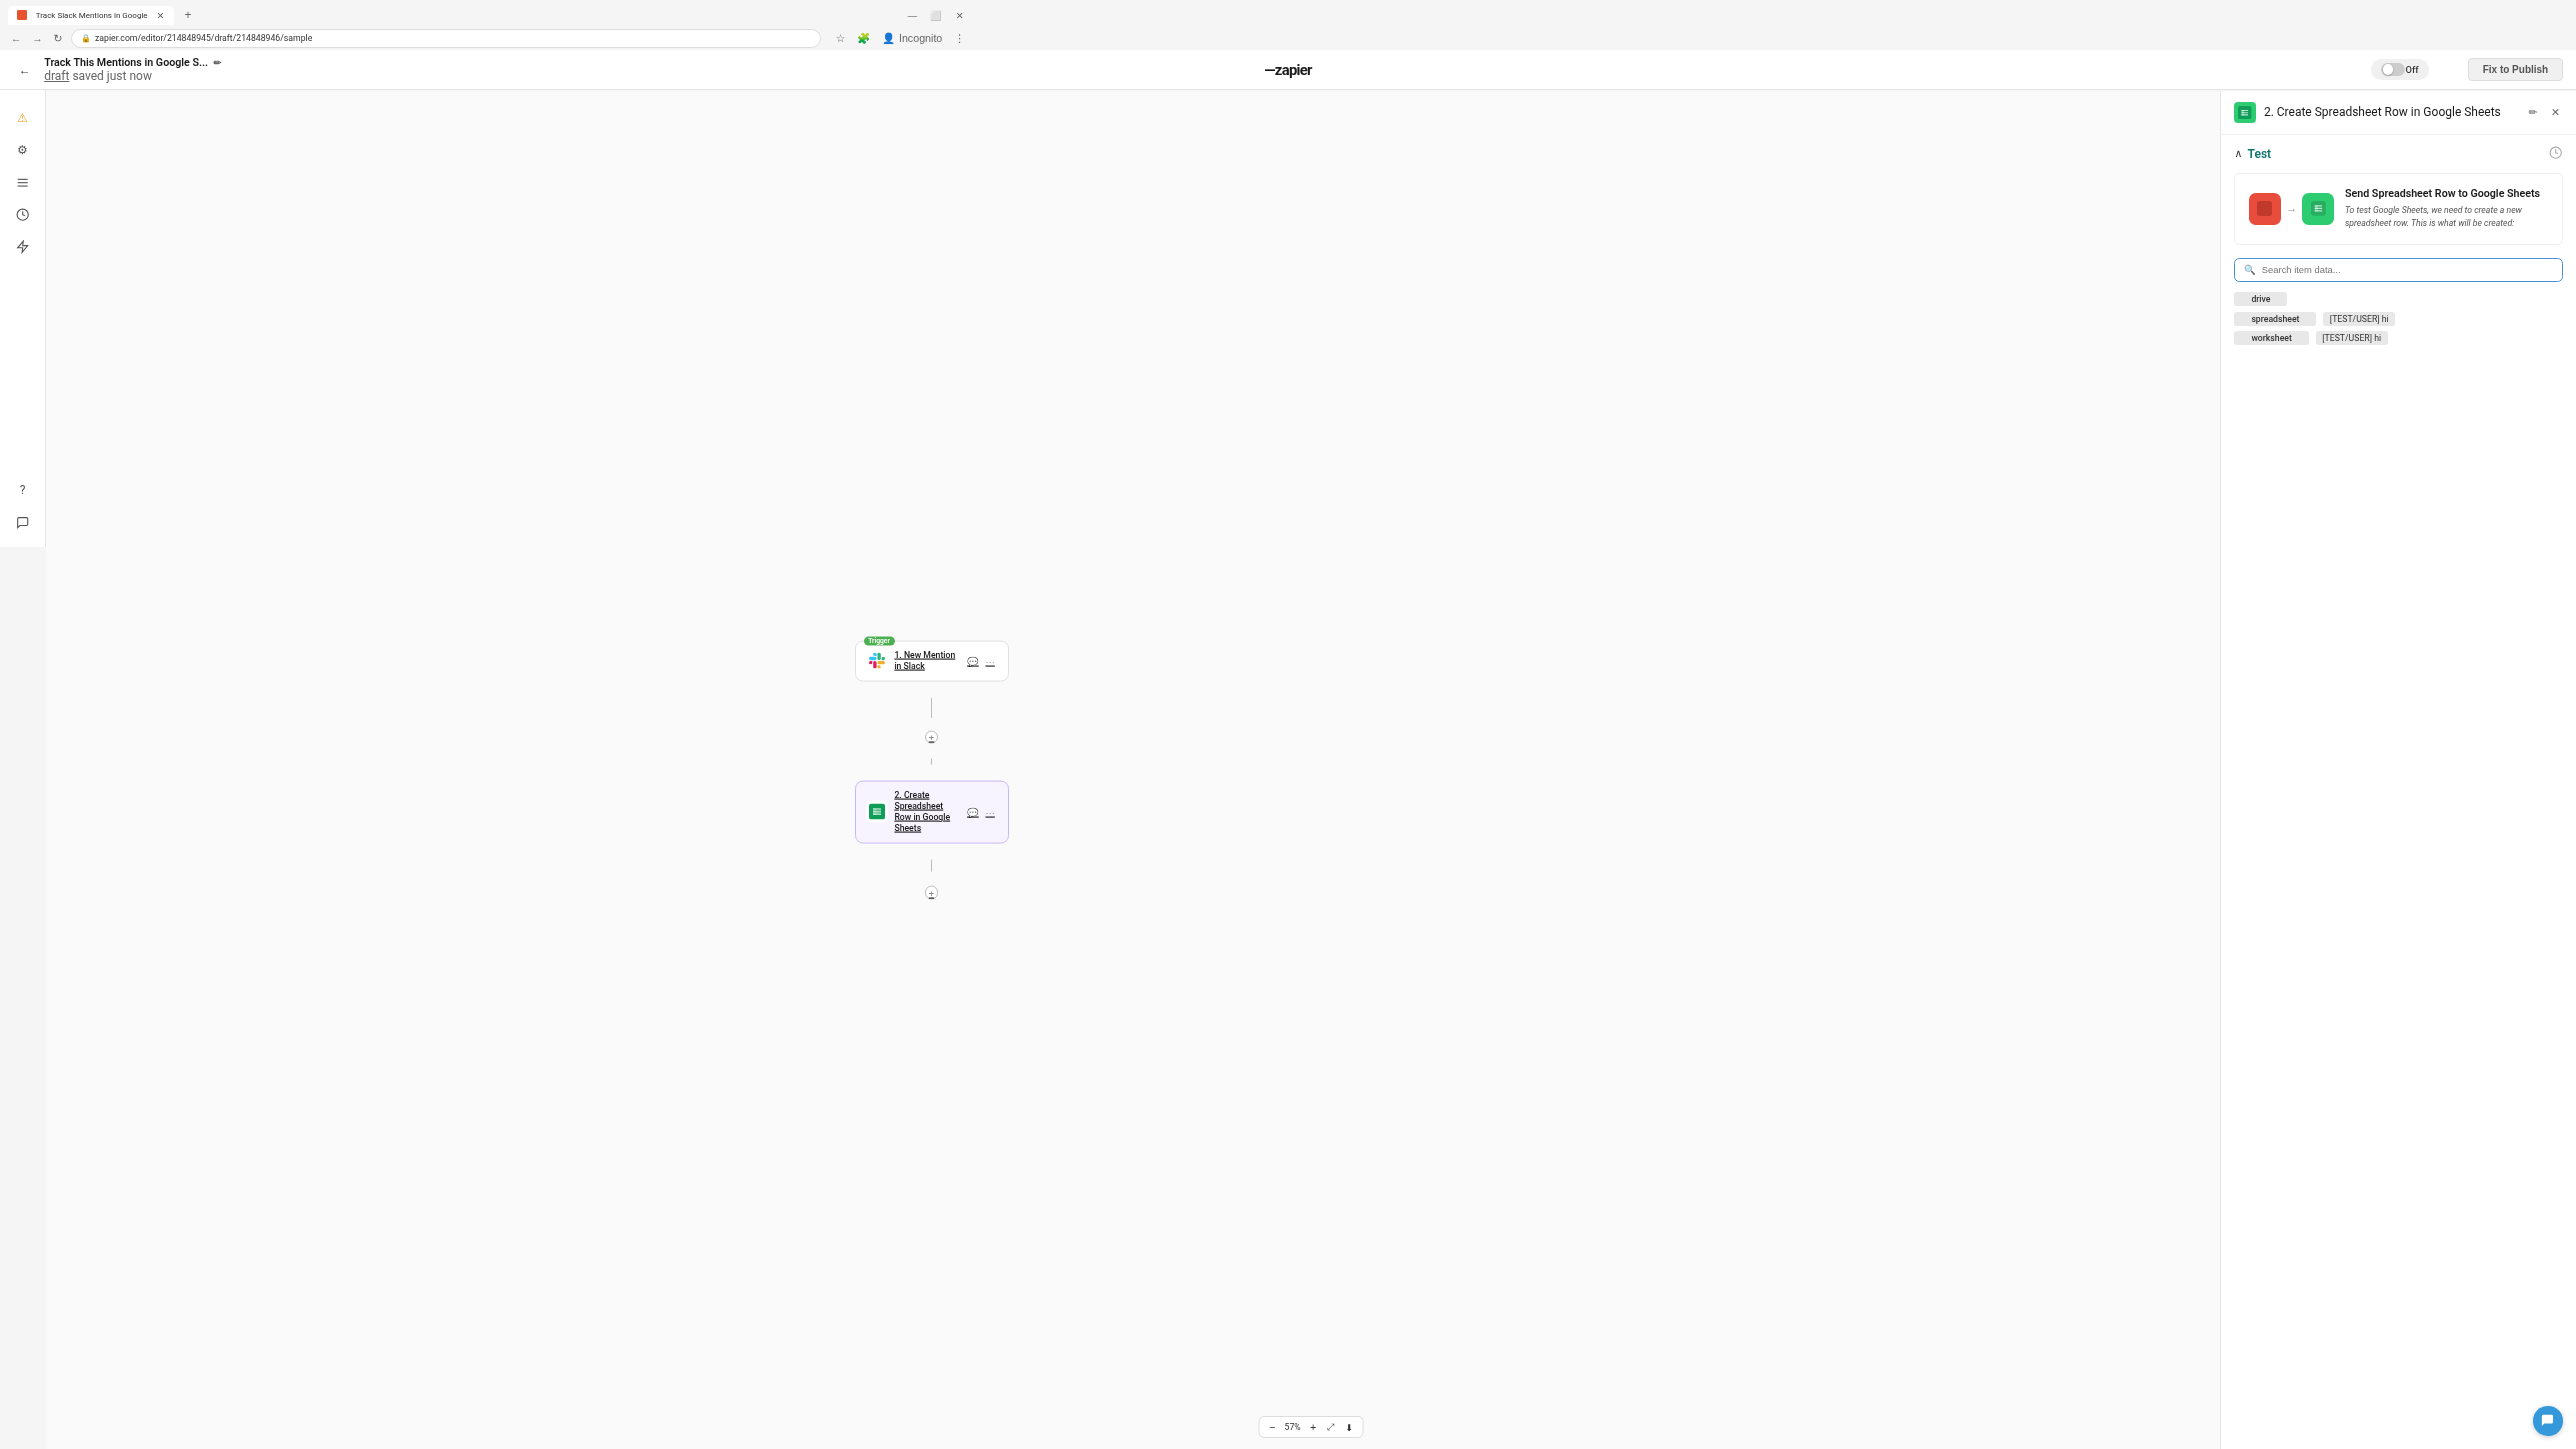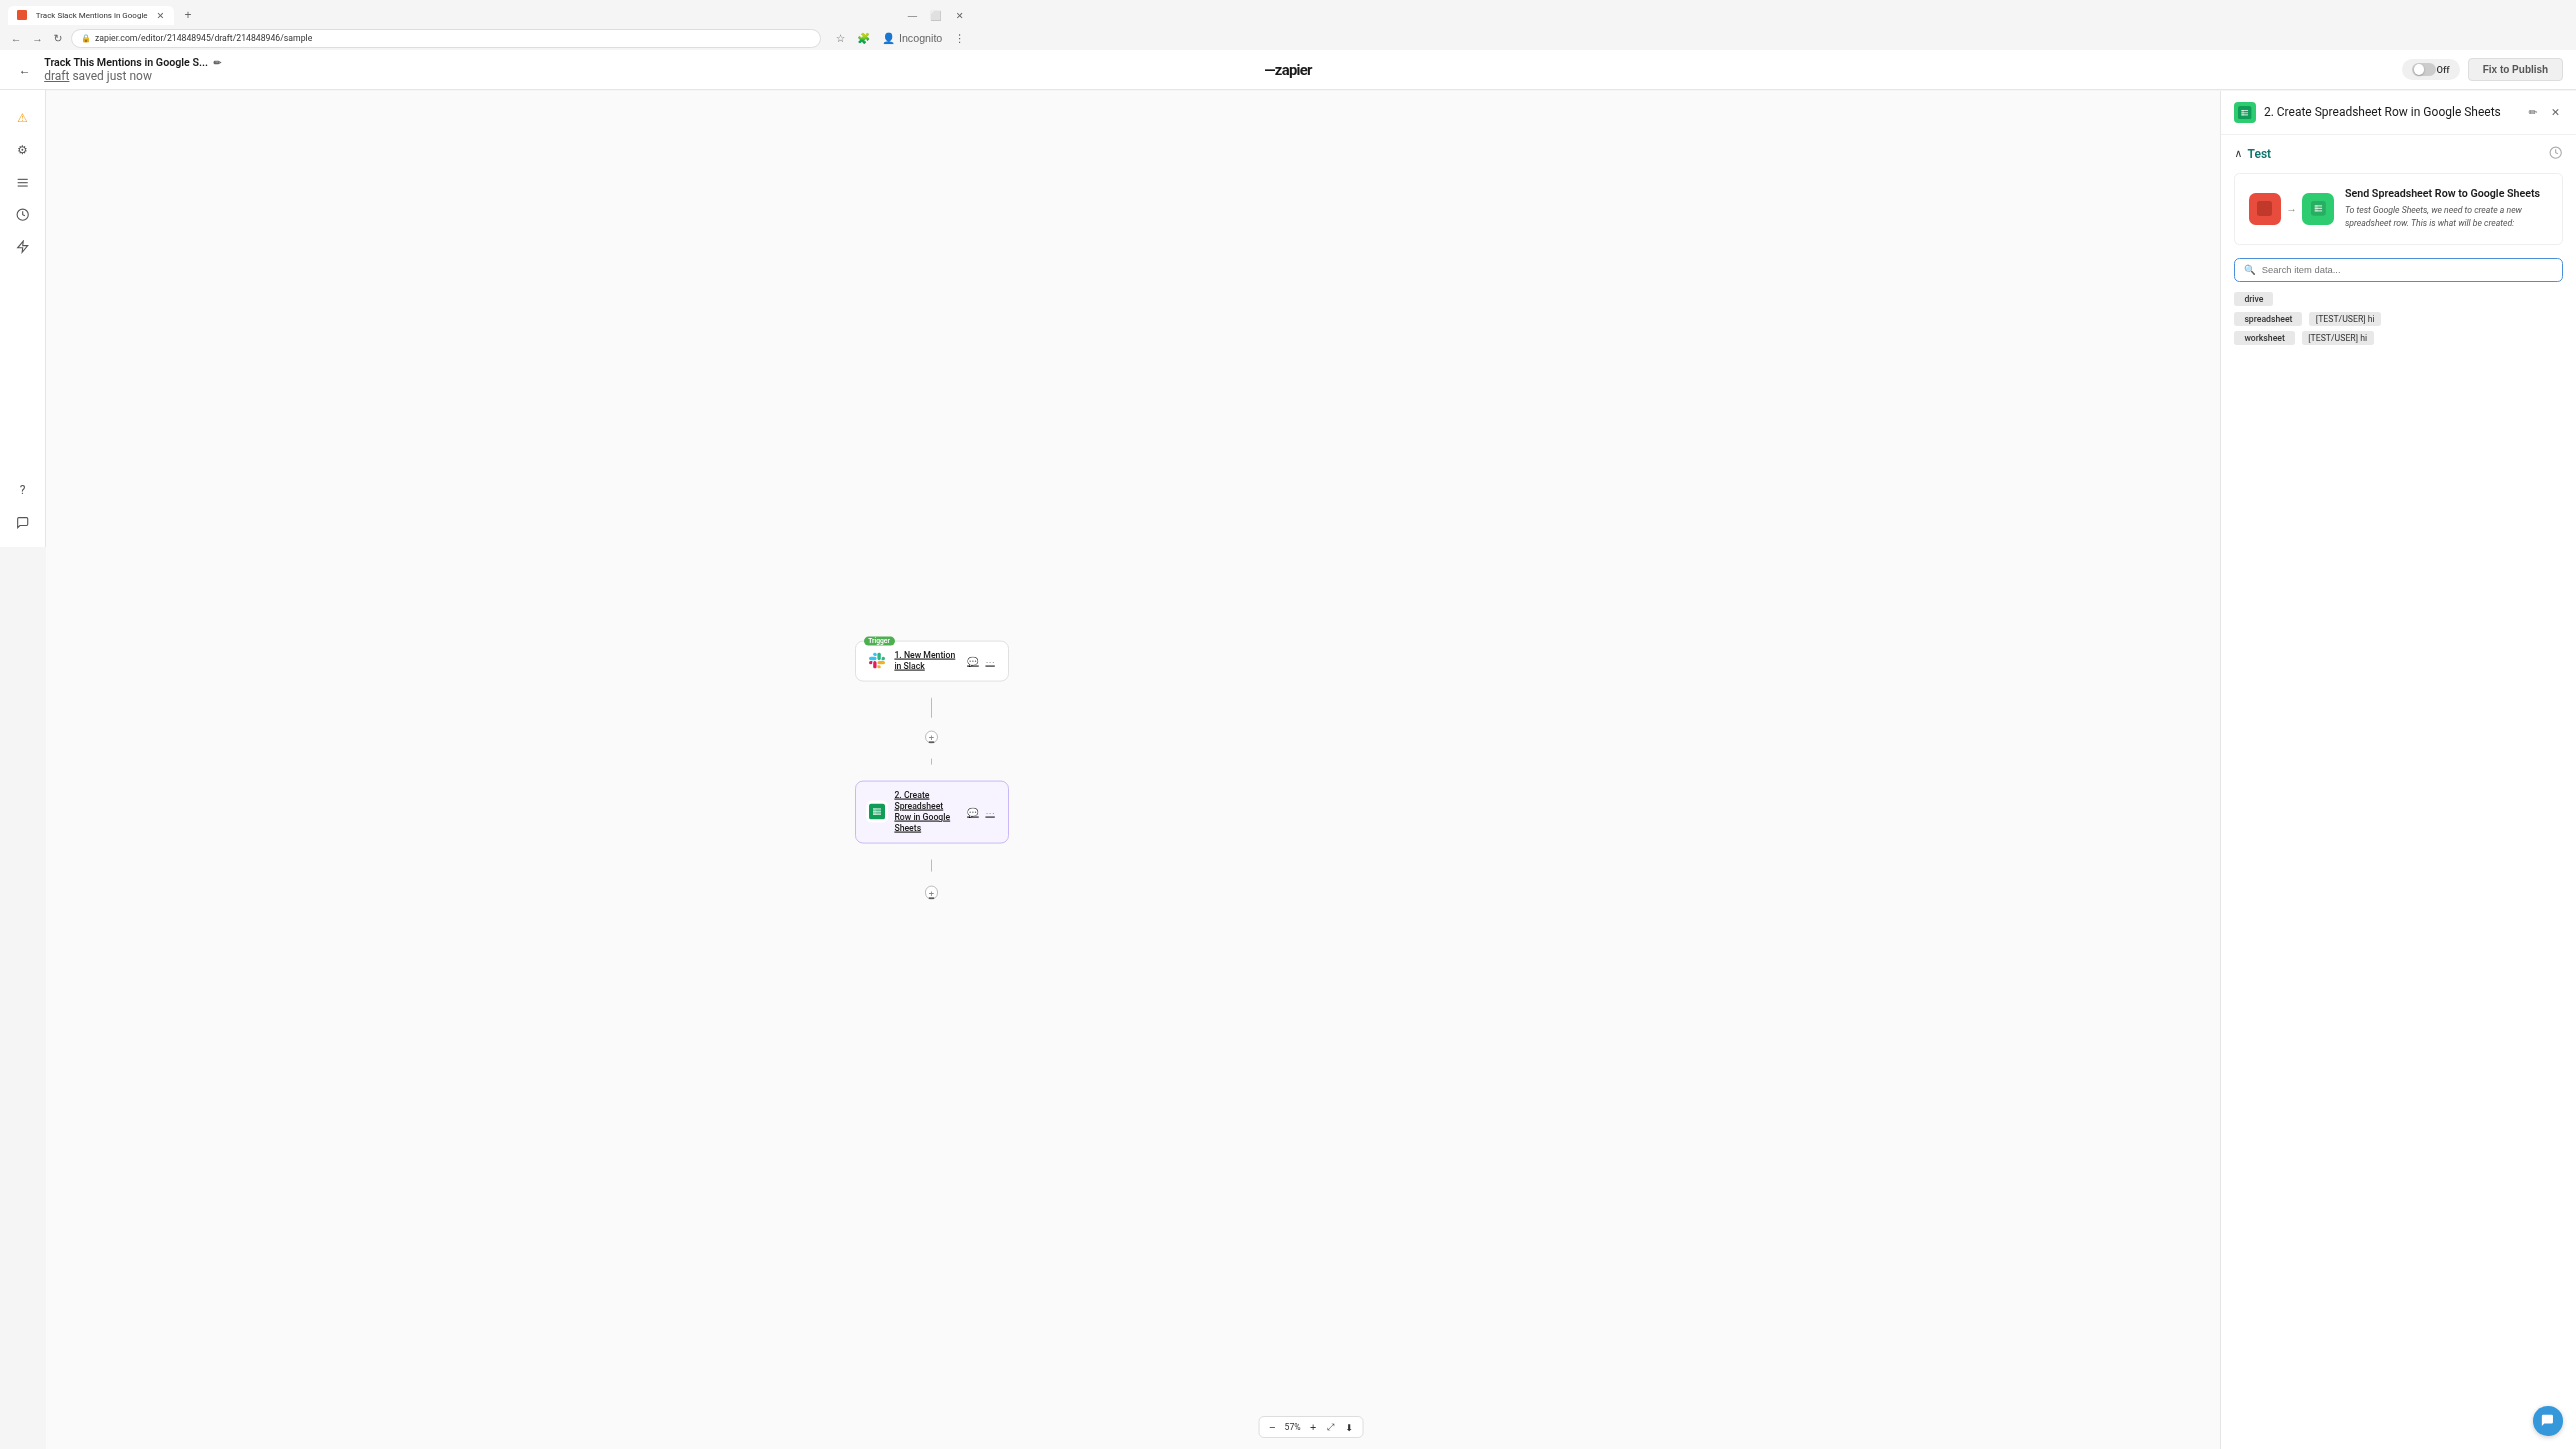--- a/index.html
+++ b/index.html
@@ -171,20 +171,21 @@
     .toggle-label { font-size: 9.4px; font-weight: 500; color: #333; }
     .fix-publish-btn {
       background: #f0f0f0;
       border: 0.7px solid #ddd;
       border-radius: 4px;
       padding: 5.4px 13.4px;
       font-size: 10px;
       font-weight: 600;
       color: #555;
       cursor: pointer;
+      margin-left: 31px;
     }
 
     
     .left-sidebar {
       width: 46px;
       background: white;
       border-right: 0.7px solid #e5e5e5;
       display: flex;
       flex-direction: column;
       align-items: center;
@@ -499,21 +500,21 @@
       gap: 5.4px;
     }
     .data-row {
       display: flex;
       align-items: center;
       gap: 6.7px;
     }
     .data-key {
       background: #e8e8e8;
       border-radius: 2.7px;
-      padding: 2px 10px;
+      padding: 2px 17px;
       font-size: 8.7px;
       font-weight: 500;
       color: #333;
     }
     .data-value {
       background: #e8e8e8;
       border-radius: 2.7px;
       padding: 2px 6.7px;
       font-size: 8.7px;
       color: #333;

